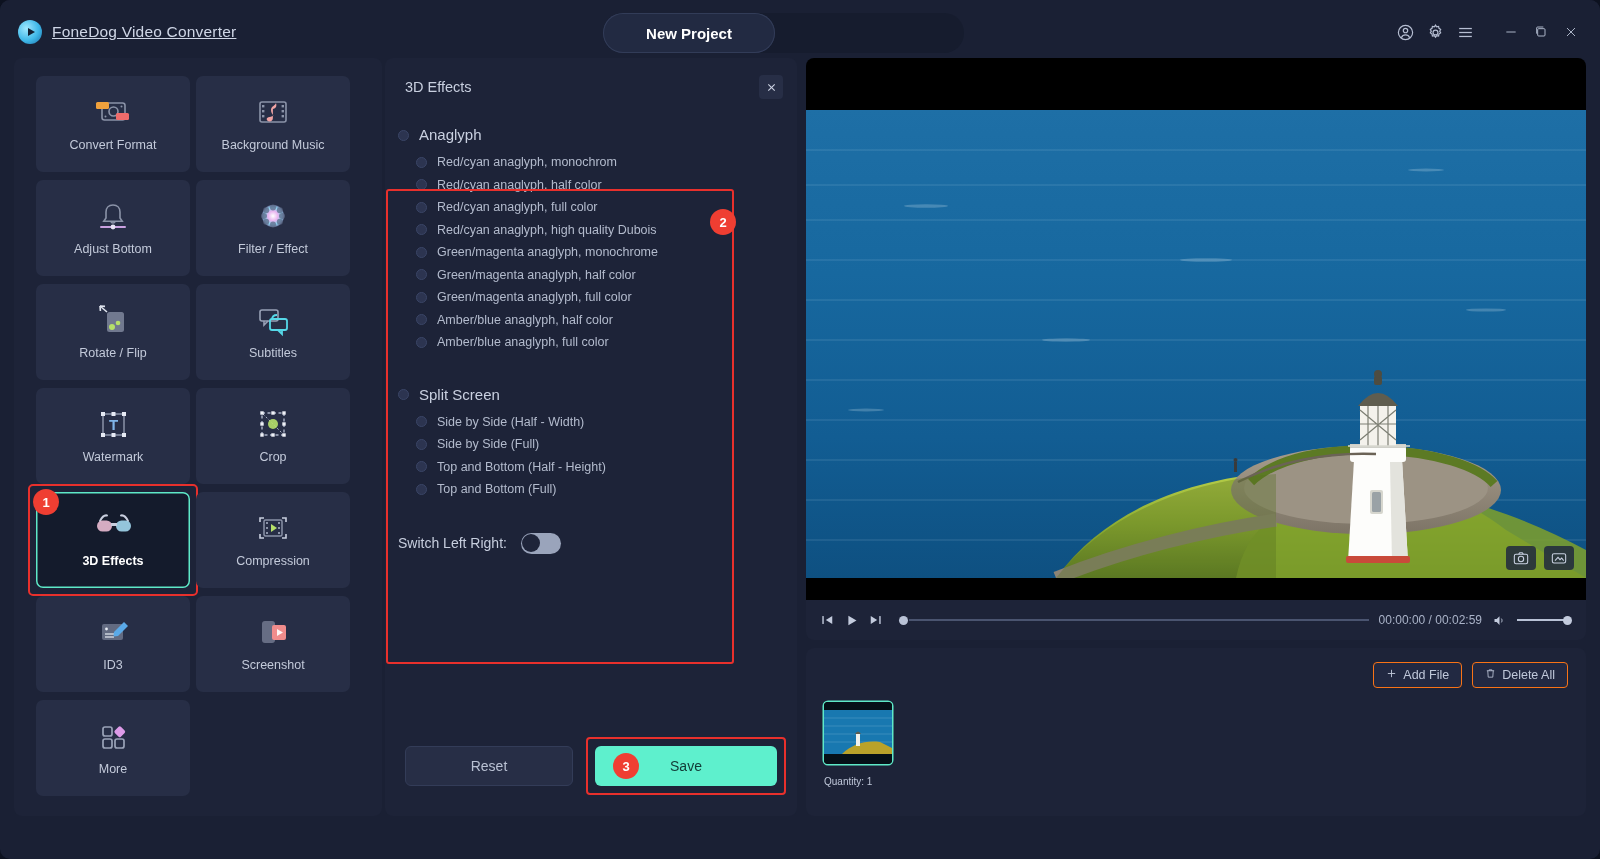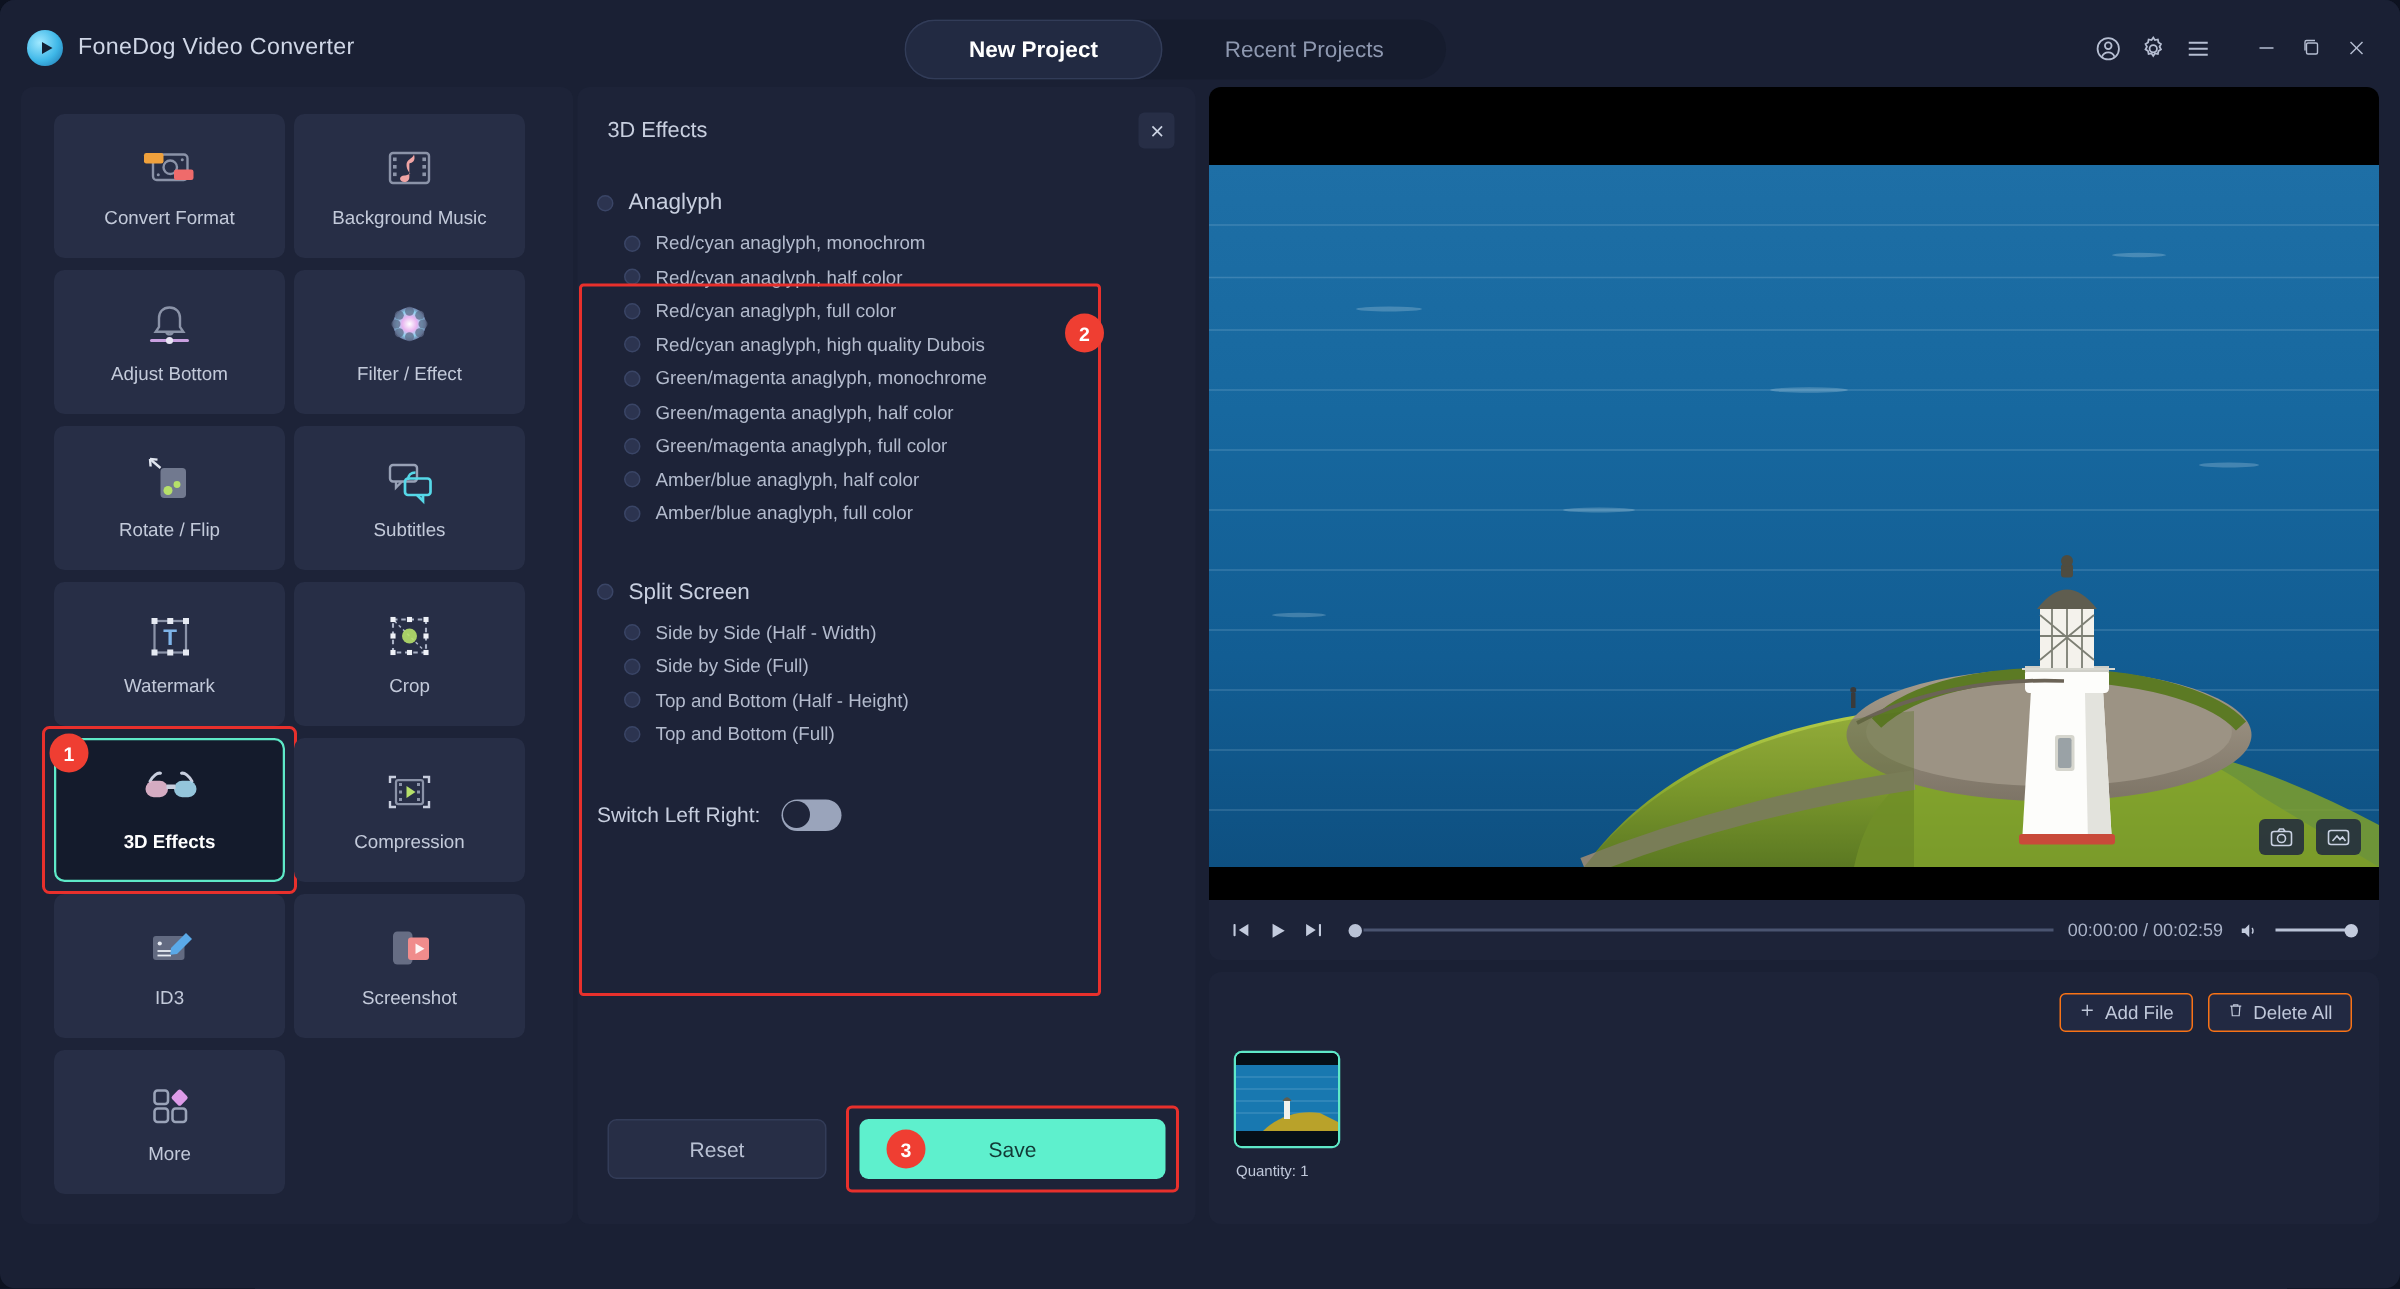--- a/index.html
+++ b/index.html
@@ -29,21 +29,21 @@
     background: radial-gradient(circle at 35% 35%, #9fe8ff 0%, #3fb8e8 55%, #1c6fa8 100%);
     display: flex; align-items: center; justify-content: center;
   }
   .logo-dot::after {
     content: ""; width: 0; height: 0;
     border-left: 7px solid #132033;
     border-top: 4.5px solid transparent;
     border-bottom: 4.5px solid transparent;
     margin-left: 2px;
   }
-  .brand-title { color: #cfd6e6; font-size: 15.5px; letter-spacing: .2px; }
+  .brand-title { color: #cfd6e6; font-size: 15.5px; letter-spacing: .2px; text-decoration: underline; }
 
   .tabwrap {
     position: absolute; left: 603px; top: 13px;
     width: 361px; height: 40px;
     background: #161c2e; border-radius: 20px;
     display: flex; align-items: center;
   }
   .tab {
     height: 40px; border-radius: 20px;
     display: flex; align-items: center; justify-content: center;
@@ -160,21 +160,21 @@
     display: flex; align-items: center; gap: 22px; padding: 0 20px;
   }
   .btn-reset {
     width: 182px; height: 40px; border-radius: 6px;
     background: #272e46; color: #b9c1d3; font-size: 14px;
     border: 1px solid #333c58;
     display: flex; align-items: center; justify-content: center; cursor: pointer;
   }
   .save-wrap { position: relative; }
   .btn-save {
-    width: 204px; height: 40px; border-radius: 6px;
+    width: 182px; height: 40px; border-radius: 6px;
     background: #5ef0cd; color: #123a36; font-size: 14px;
     display: flex; align-items: center; justify-content: center; cursor: pointer;
   }
   .save-hl {
     position: absolute; left: -9px; top: -9px; right: -9px; bottom: -9px;
     border: 2.5px solid #e8302c; border-radius: 4px; pointer-events: none;
   }
   .badge-3 { left: 18px; top: 7px; }
 
   
@@ -240,21 +240,20 @@
 <div class="app">
 
   <div class="titlebar">
     <div class="brand">
       <span class="logo-dot"></span>
       <span class="brand-title">FoneDog Video Converter</span>
     </div>
 
     <div class="tabwrap">
       <div class="tab w1 active">New Project</div>
-      <div class="tab w2">Recent Projects</div>
     </div>
 
     <div class="winbtns">
       <div class="wb">
         <svg width="19" height="19" viewBox="0 0 24 24" fill="none" stroke="currentColor" stroke-width="1.5">
           <circle cx="12" cy="12" r="9"></circle>
             <circle cx="12" cy="9.5" r="2.8"></circle>
           <path d="M6.8 18.6c.9-2.4 2.8-3.6 5.2-3.6s4.3 1.2 5.2 3.6"></path>
         </svg>
       </div>

